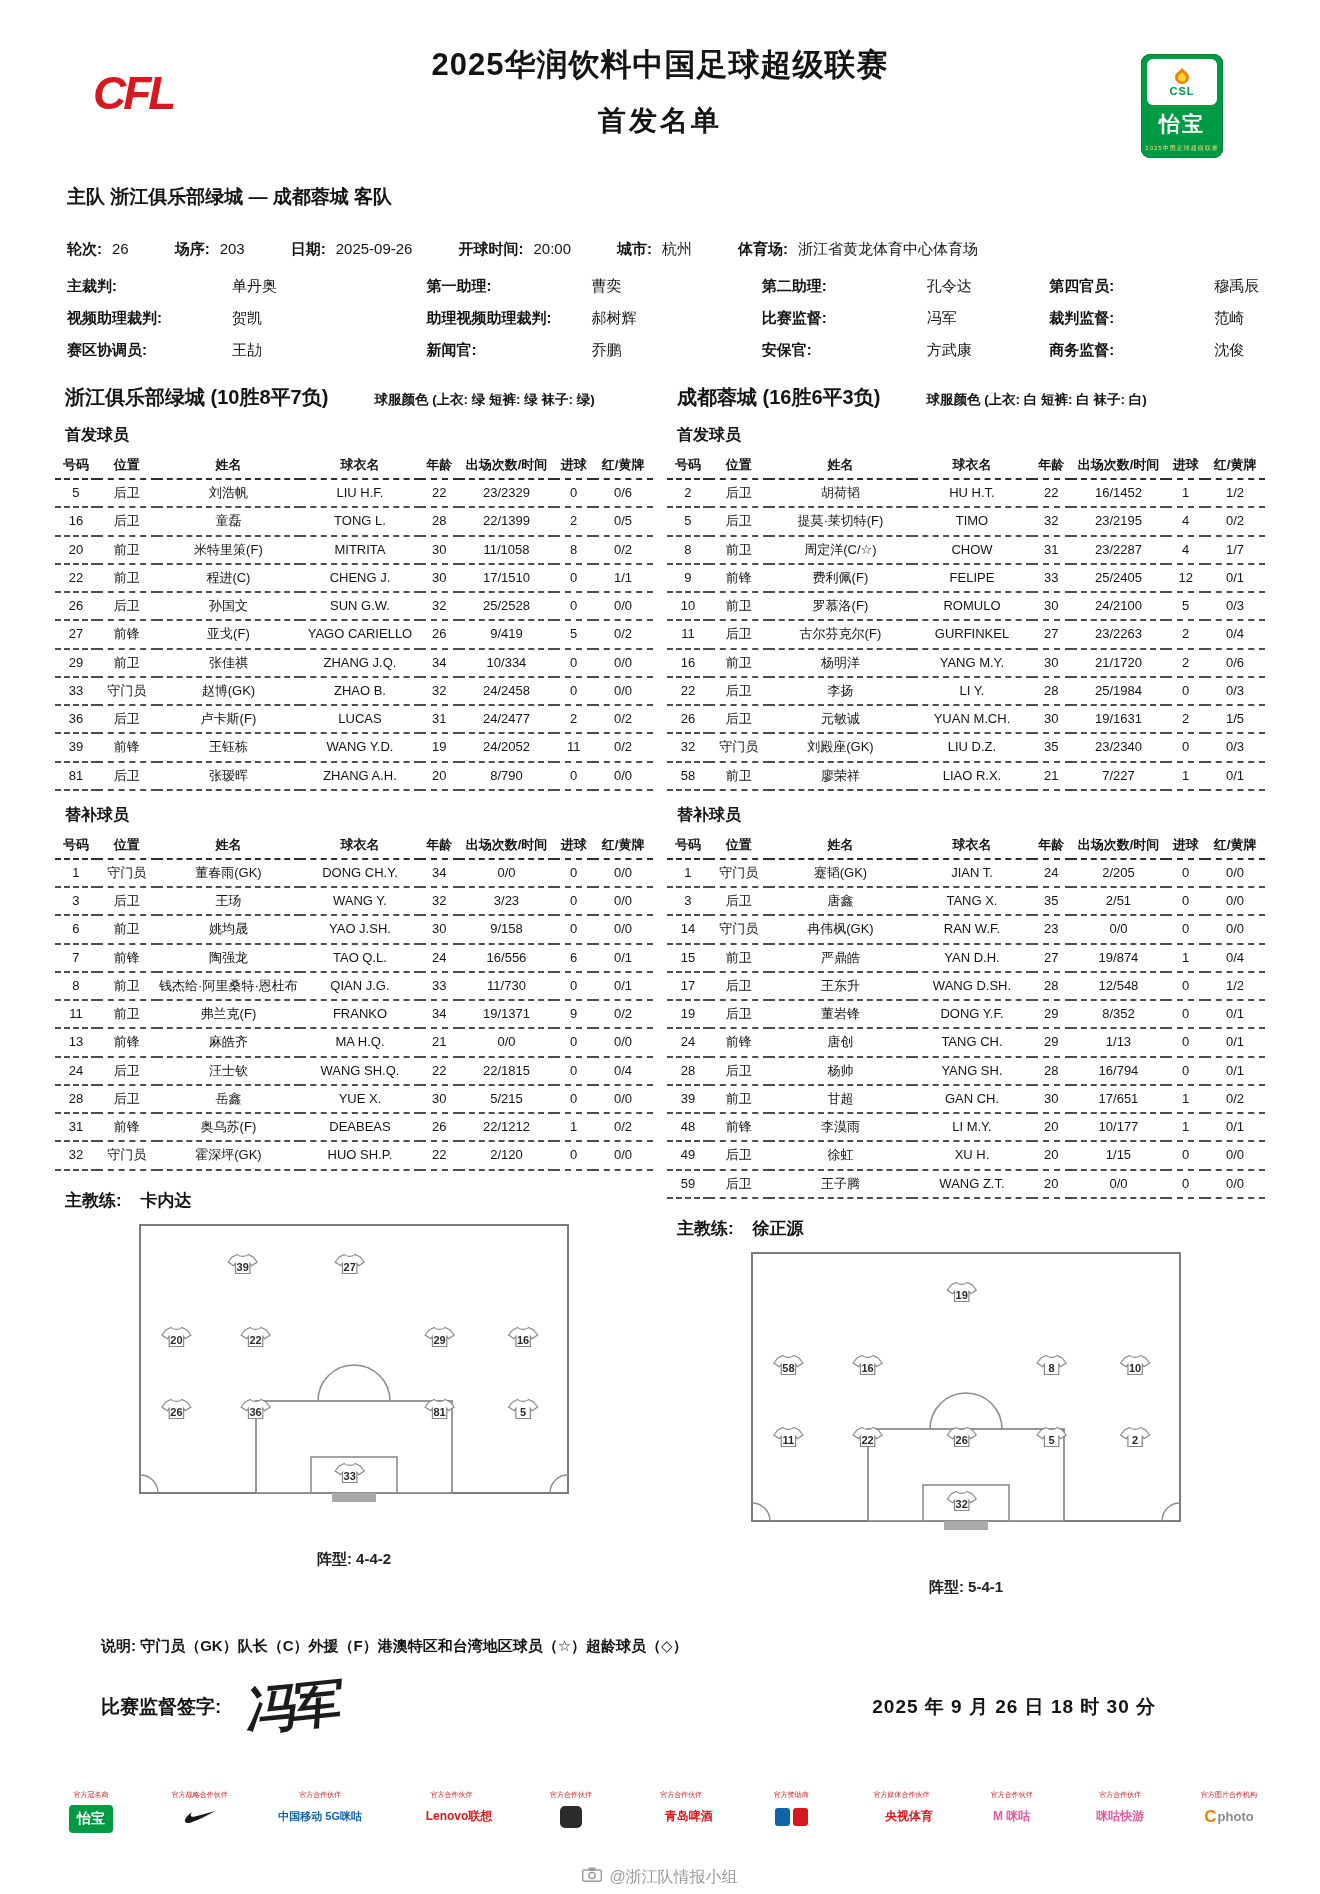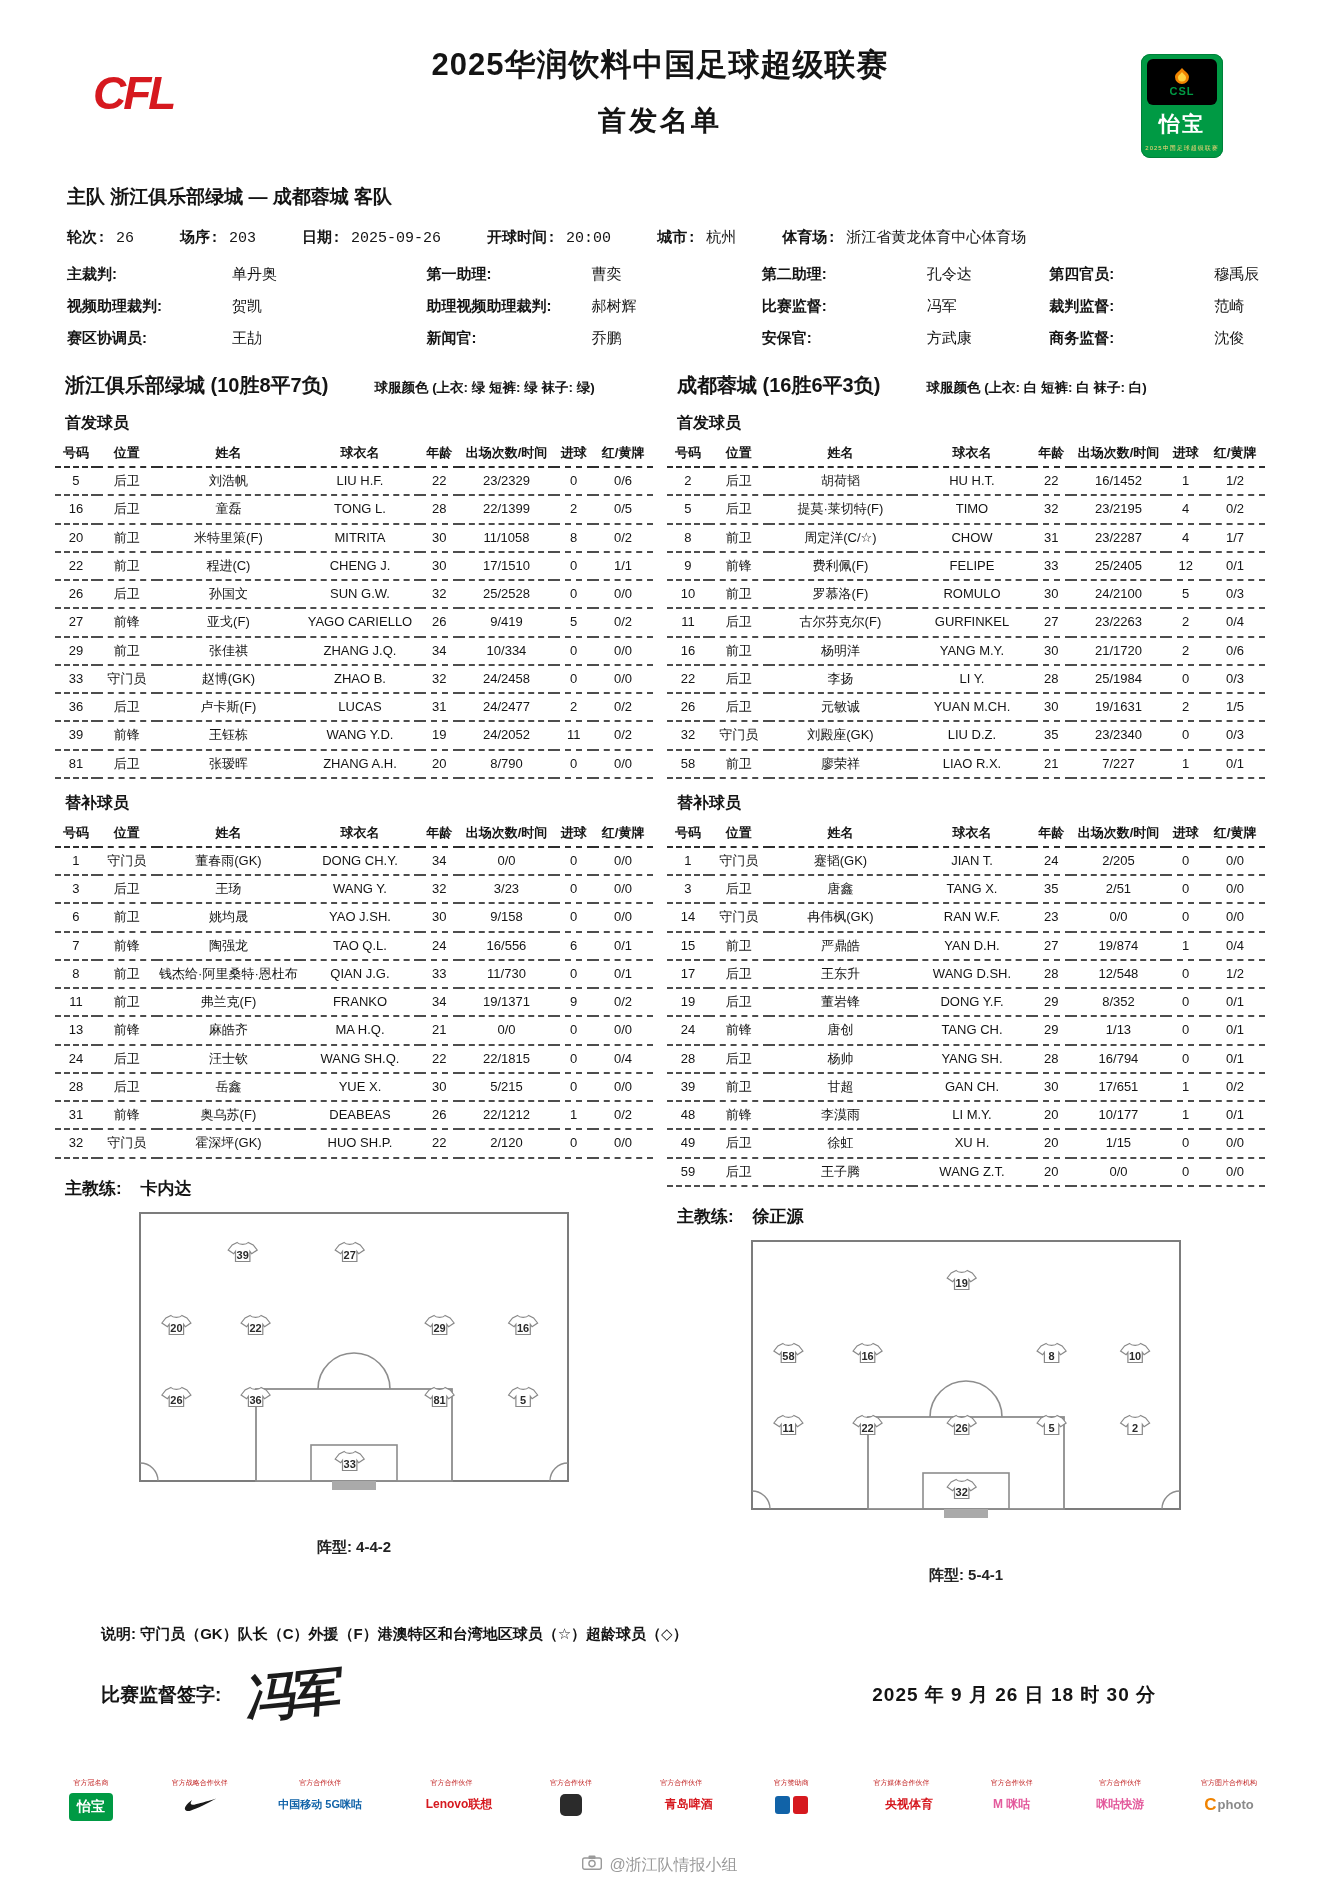--- a/index.html
+++ b/index.html
@@ -11,29 +11,29 @@
 
   
   .hdr{position:relative;height:128px;}
   .cfl{position:absolute;left:38px;top:28px;font-weight:900;font-style:italic;
        font-size:46px;color:#d6191f;letter-spacing:-3px;line-height:1;}
   .titles{text-align:center;padding-top:2px;}
   .t1{font-size:31px;font-weight:800;letter-spacing:1px;}
   .t2{font-size:28px;font-weight:800;margin-top:16px;letter-spacing:3px;}
   .csl-badge{position:absolute;right:42px;top:12px;width:82px;height:104px;background:#009a44;
              border-radius:9px;box-shadow:0 0 0 1px #00813a inset;display:flex;flex-direction:column;align-items:center;}
-  .csl-top{width:70px;height:46px;background:#000000;border-radius:6px;margin-top:5px;
+  .csl-top{width:70px;height:46px;background:#ffffff;border-radius:6px;margin-top:5px;
            display:flex;flex-direction:column;align-items:center;justify-content:center;}
   .csl-txt{font-size:11px;font-weight:800;color:#009a44;letter-spacing:1px;line-height:1;}
   .csl-brand{color:#fff;font-weight:800;font-size:21px;letter-spacing:2px;margin-top:5px;}
   .csl-small{color:#ffd87a;font-size:6px;margin-top:6px;letter-spacing:1px;}
 
   
   .matchup{font-size:19px;font-weight:800;margin-top:14px;padding-left:12px;}
-  .info-row{display:flex;margin-top:18px;font-size:15px;padding-left:12px;font-family:Liberation Mono, monospace;}
+  .info-row{display:flex;margin-top:30px;font-size:15px;padding-left:12px;}
   .info-item{margin-right:46px;white-space:nowrap;}
   .info-item .lbl{font-weight:700;margin-right:10px;}
   .officials{display:grid;grid-template-columns:30% 28% 24% 18%;row-gap:13px;margin-top:18px;font-size:15px;padding-left:12px;}
   .o-cell{display:flex;white-space:nowrap;}
   .o-lbl{font-weight:700;min-width:165px;}
 
   
   .cols{display:flex;gap:14px;margin-top:24px;}
   .team-col{width:598px;}
   .team-head{display:flex;align-items:baseline;padding-left:10px;}

